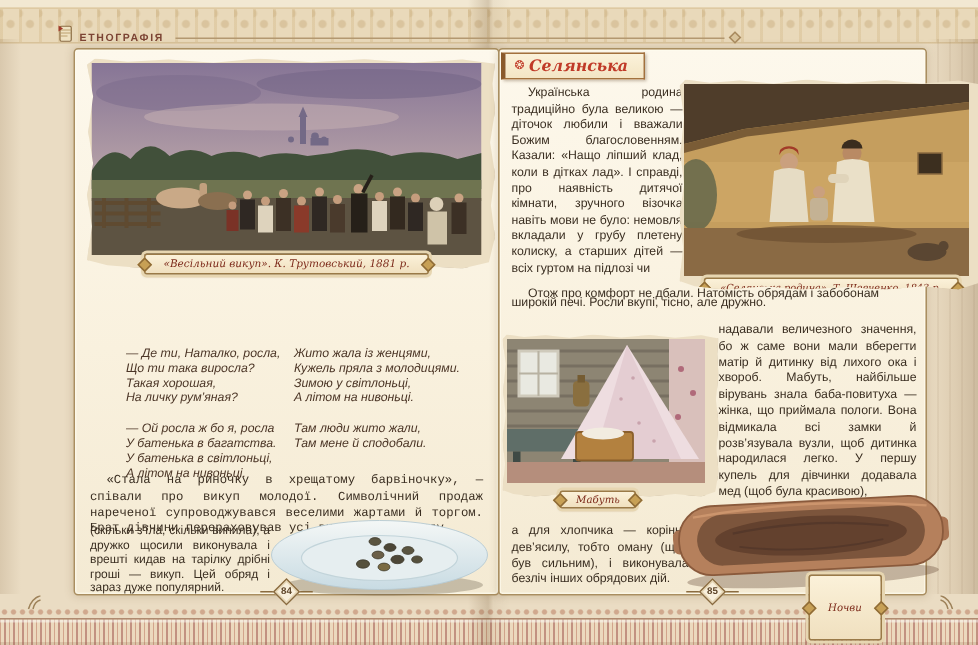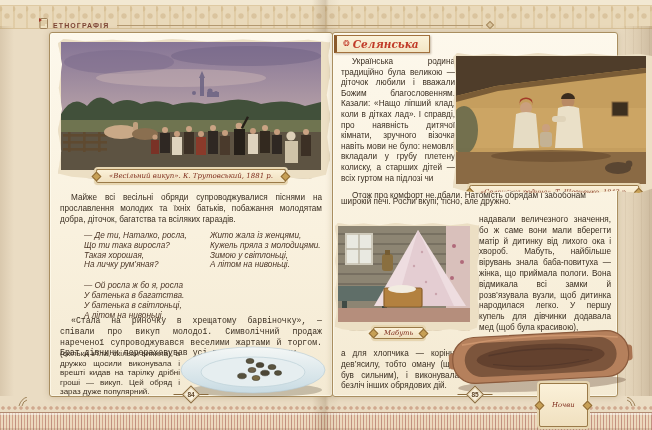--- a/index.html
+++ b/index.html
@@ -54,21 +54,21 @@
   .plaque::before,.plaque::after{content:"";position:absolute;top:50%;width:5px;height:5px;margin-top:-3px;
     background:#c7a055;transform:rotate(45deg);border:1px solid #8f6c38;}
   .plaque::before{left:-4px;} .plaque::after{right:-4px;}
   
   .heading-tab{position:absolute;top:2px;left:1px;z-index:6;display:flex;align-items:center;gap:3px;
     background:linear-gradient(#fbf2da,#f3e5c4);border:1px solid #a2713d;border-left:3px solid #8a5a2c;
     padding:2px 10px 2px 6px;box-shadow:1px 1px 2px rgba(90,60,30,.35);}
   .rosette{color:#c03a28;font-size:8px;line-height:8px;}
   .heading-text{font:bold italic 10.5px "DejaVu Serif",serif;color:#c03a28;}
   
-  .poem{position:absolute;display:flex;gap:14px;}
+  .poem{position:absolute;display:flex;}
   .poem-col{width:112px;}
   .stanza{white-space:pre-line;font:italic 8.2px/9.8px "Liberation Sans",sans-serif;color:#4b3526;margin-bottom:11px;}
   
   .pagenum{position:absolute;top:355px;left:50%;transform:translateX(-50%);display:flex;align-items:center;z-index:7;}
   .pagenum .dash{width:9px;height:1px;background:#8a6b3f;}
   .pagenum .diamond{position:relative;width:11px;height:11px;margin:0 2px;background:#f8efdc;
     border:1px solid #8a6b3f;transform:rotate(45deg);box-shadow:inset 0 0 0 1px #e6d6b4;}
   .pagenum .num{position:absolute;left:-1px;top:2px;width:13px;text-align:center;transform:rotate(-45deg);
     font-size:6.5px;font-weight:bold;color:#5f462a;}
 </style>
@@ -163,38 +163,39 @@
             <rect x="224" y="99" width="13" height="22" fill="#cfc3a8"></rect>
           <circle cx="245" cy="90" r="3" fill="#caa383"></circle>
             <rect x="240" y="93" width="10" height="21" fill="#3c3025"></rect>
           <circle cx="94" cy="95" r="2.6" fill="#c59d7d"></circle>
             <rect x="90" y="98" width="8" height="14" fill="#7a3226"></rect>
         </g>
       </svg>
     </div>
     <div class="plaque" style="left:50%;top:136px;transform:translateX(-50%);">«Весільний викуп». К. Трутовський, 1881 р.</div>
 
-    <p class="body ind" style="left:10px;top:160px;width:262px;">Майже всі весільні обряди супроводжувалися піснями на прославлення молодих та їхніх батьків, побажання молодятам добра, діточок, багатства та всіляких гараздів.</p>
 
     <div class="poem" style="left:34px;top:198px;">
       <div class="poem-col">
         <div class="stanza">— Де ти, Наталко, росла,
 Що ти така виросла?
 Такая хорошая,
 На личку рум’яная?</div>
         <div class="stanza">— Ой росла ж бо я, росла
 У батенька в багатства.
 У батенька в світлоньці,
 А літом на нивоньці.</div>
       </div>
       <div class="poem-col">
         <div class="stanza">Жито жала із женцями,
 Кужель пряла з молодицями.
 Зимою у світлоньці,
 А літом на нивоньці.</div>
+        <div class="stanza">Там люди жито жали,
+Там мене й сподобали.</div>
       </div>
     </div>
 
     <p class="body ind" style="left:10px;top:283px;width:262px;font-family:Liberation Mono, monospace;">«Стала на риночку в хрещатому барвіночку», — співали про викуп молодої. Символічний продаж нареченої супроводжувався веселими жартами й торгом. Брат дівчини перераховував усі витрати на молоду</p>
     <p class="body" style="left:10px;top:316px;width:120px;font-size:8px;line-height:9.6px;">(скільки з’їла, скільки випила), а дружко щосили виконувала і врешті кидав на тарілку дрібні гроші — викуп. Цей обряд і зараз дуже популярний.</p>
 
     <div style="position:absolute;left:128px;top:310px;">
       <svg width="150" height="56" viewBox="0 0 150 56">
         <ellipse cx="78" cy="47" rx="66" ry="7" fill="rgba(80,70,50,.28)"></ellipse>
         <defs>

